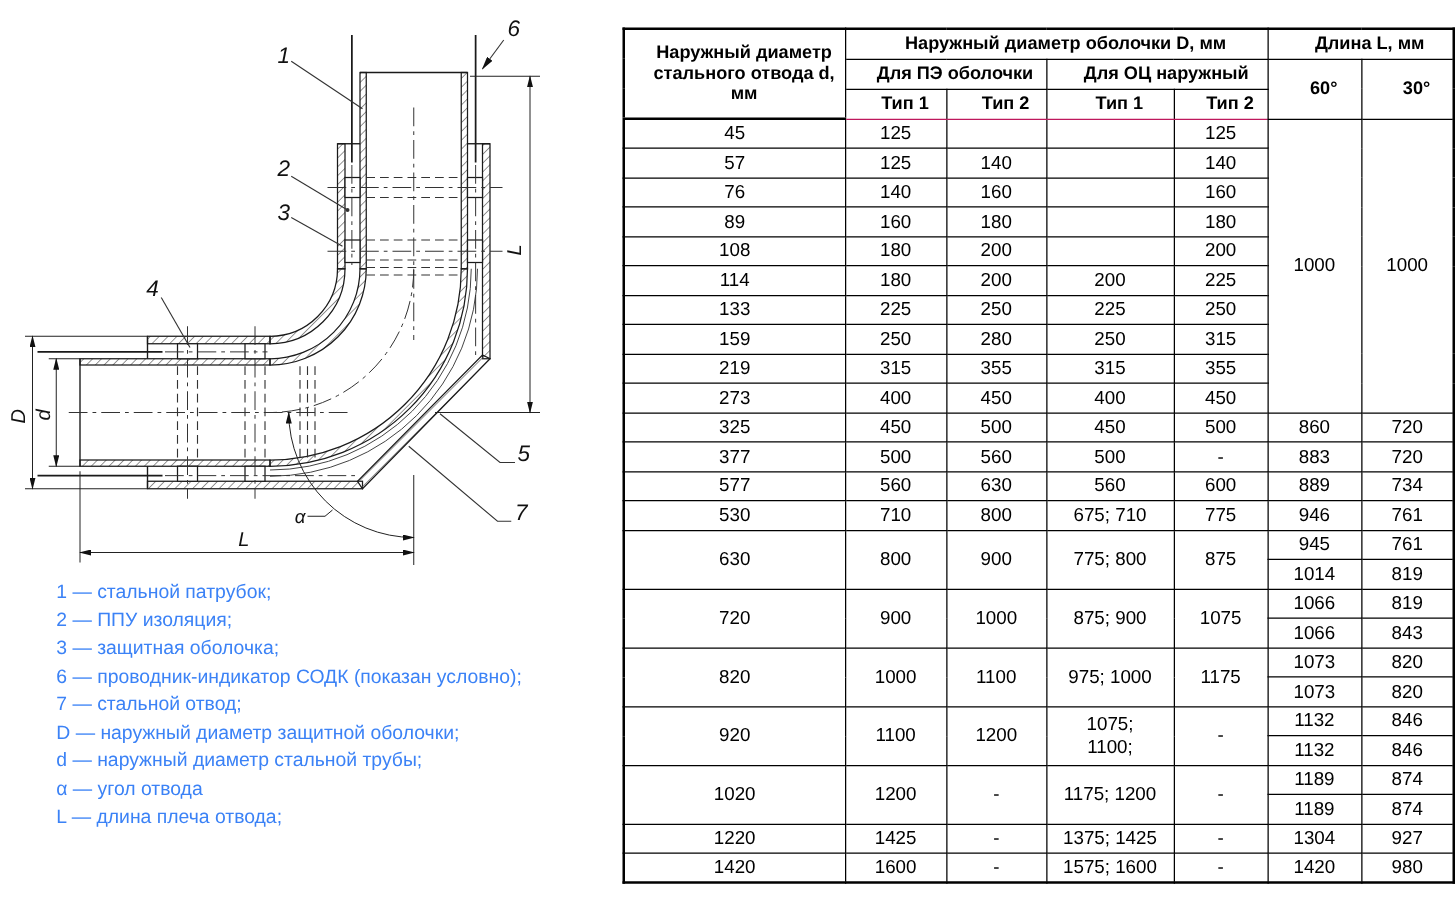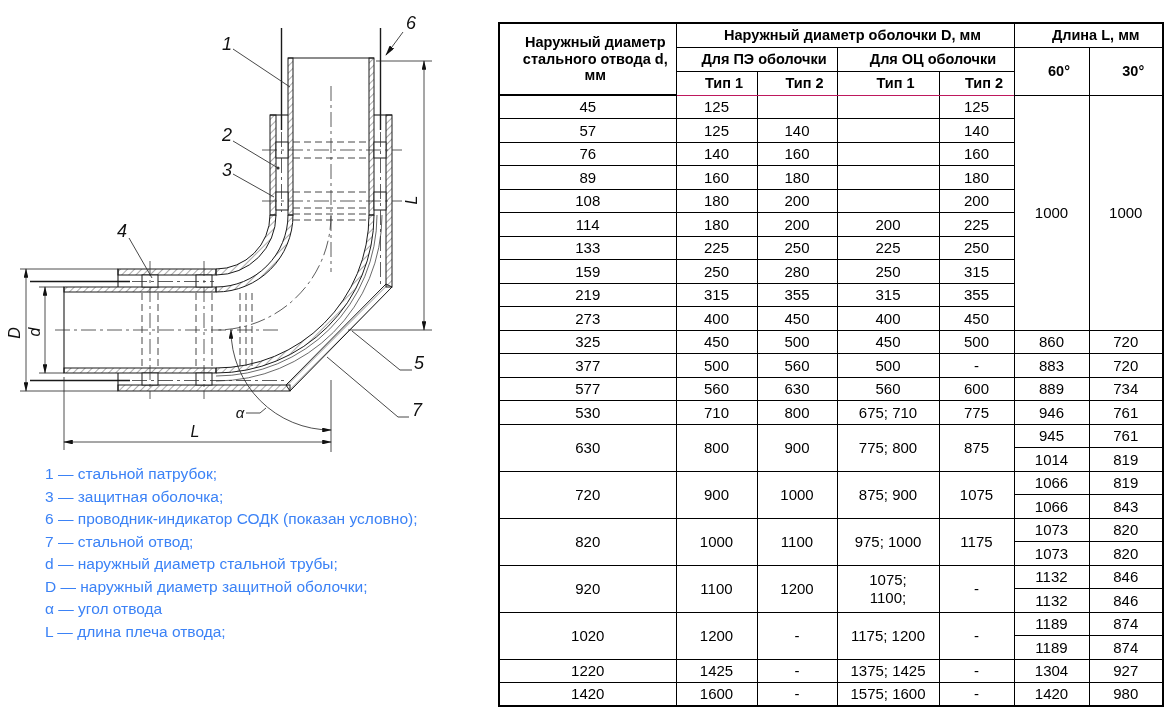--- a/index.html
+++ b/index.html
@@ -176,25 +176,26 @@
       <text x="227" y="176">3</text>
       <text x="122" y="237">4</text>
       <text x="419" y="369">5</text>
       <text x="411" y="29">6</text>
       <text x="417" y="416">7</text>
     </g>
   </svg>
 
   <div id="legend">
     <div class="legend-line">1 — стальной патрубок;</div>
+    <div class="legend-line">2 — ППУ изоляция;</div>
     <div class="legend-line">3 — защитная оболочка;</div>
     <div class="legend-line">6 — проводник-индикатор СОДК (показан условно);</div>
     <div class="legend-line">7 — стальной отвод;</div>
+    <div class="legend-line">D — наружный диаметр защитной оболочки;</div>
     <div class="legend-line">d — наружный диаметр стальной трубы;</div>
-    <div class="legend-line">D — наружный диаметр защитной оболочки;</div>
     <div class="legend-line">α — угол отвода</div>
     <div class="legend-line">L — длина плеча отвода;</div>
   </div>
 
   <table id="dims-table">
     <colgroup>
       <col style="width:177px">
         <col style="width:81px">
         <col style="width:80px">
       <col style="width:102px">
@@ -203,21 +204,21 @@
         <col style="width:74px">
     </colgroup>
     <thead>
       <tr>
         <th rowspan="3">Наружный диаметр стального отвода d, мм</th>
         <th colspan="4">Наружный диаметр оболочки D, мм</th>
         <th colspan="2">Длина L, мм</th>
       </tr>
       <tr>
         <th colspan="2">Для ПЭ оболочки</th>
-        <th colspan="2">Для ОЦ оболочки</th>
+        <th colspan="2">Для ОЦ наружный</th>
         <th rowspan="2">60°</th>
         <th rowspan="2">30°</th>
       </tr>
       <tr>
         <th>Тип 1</th>
         <th>Тип 2</th>
         <th>Тип 1</th>
         <th>Тип 2</th>
       </tr>
     </thead>

